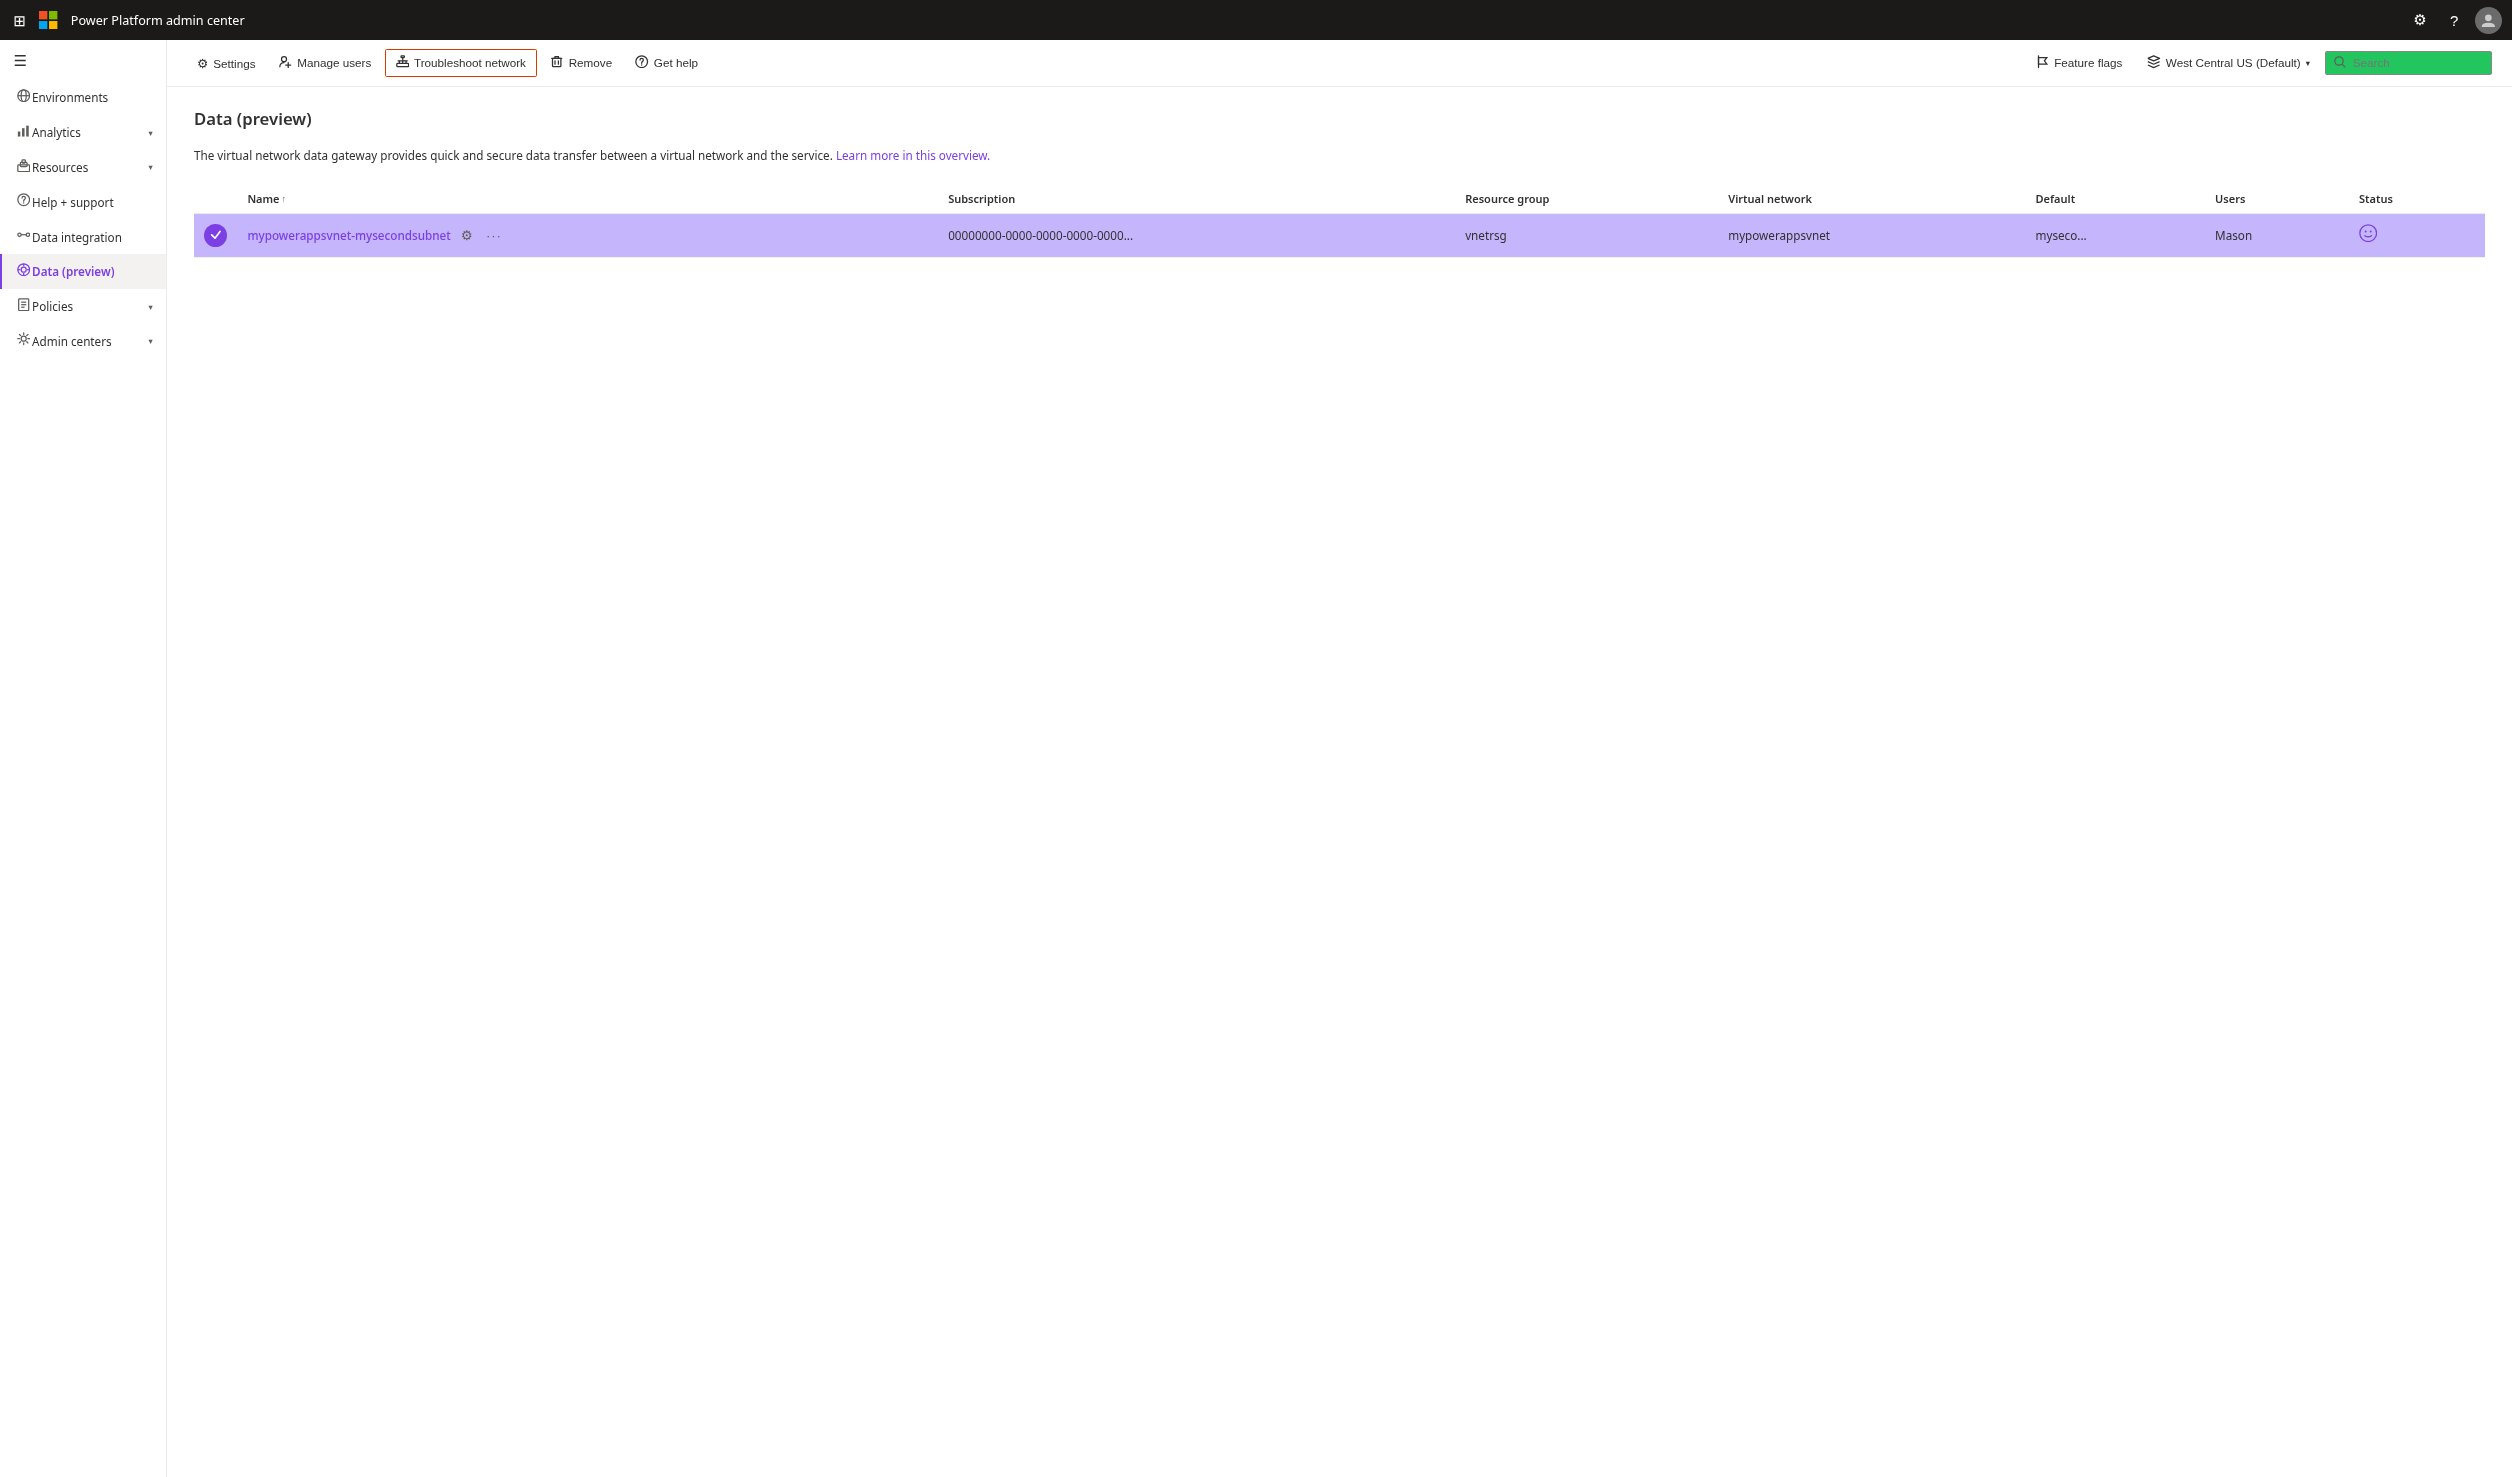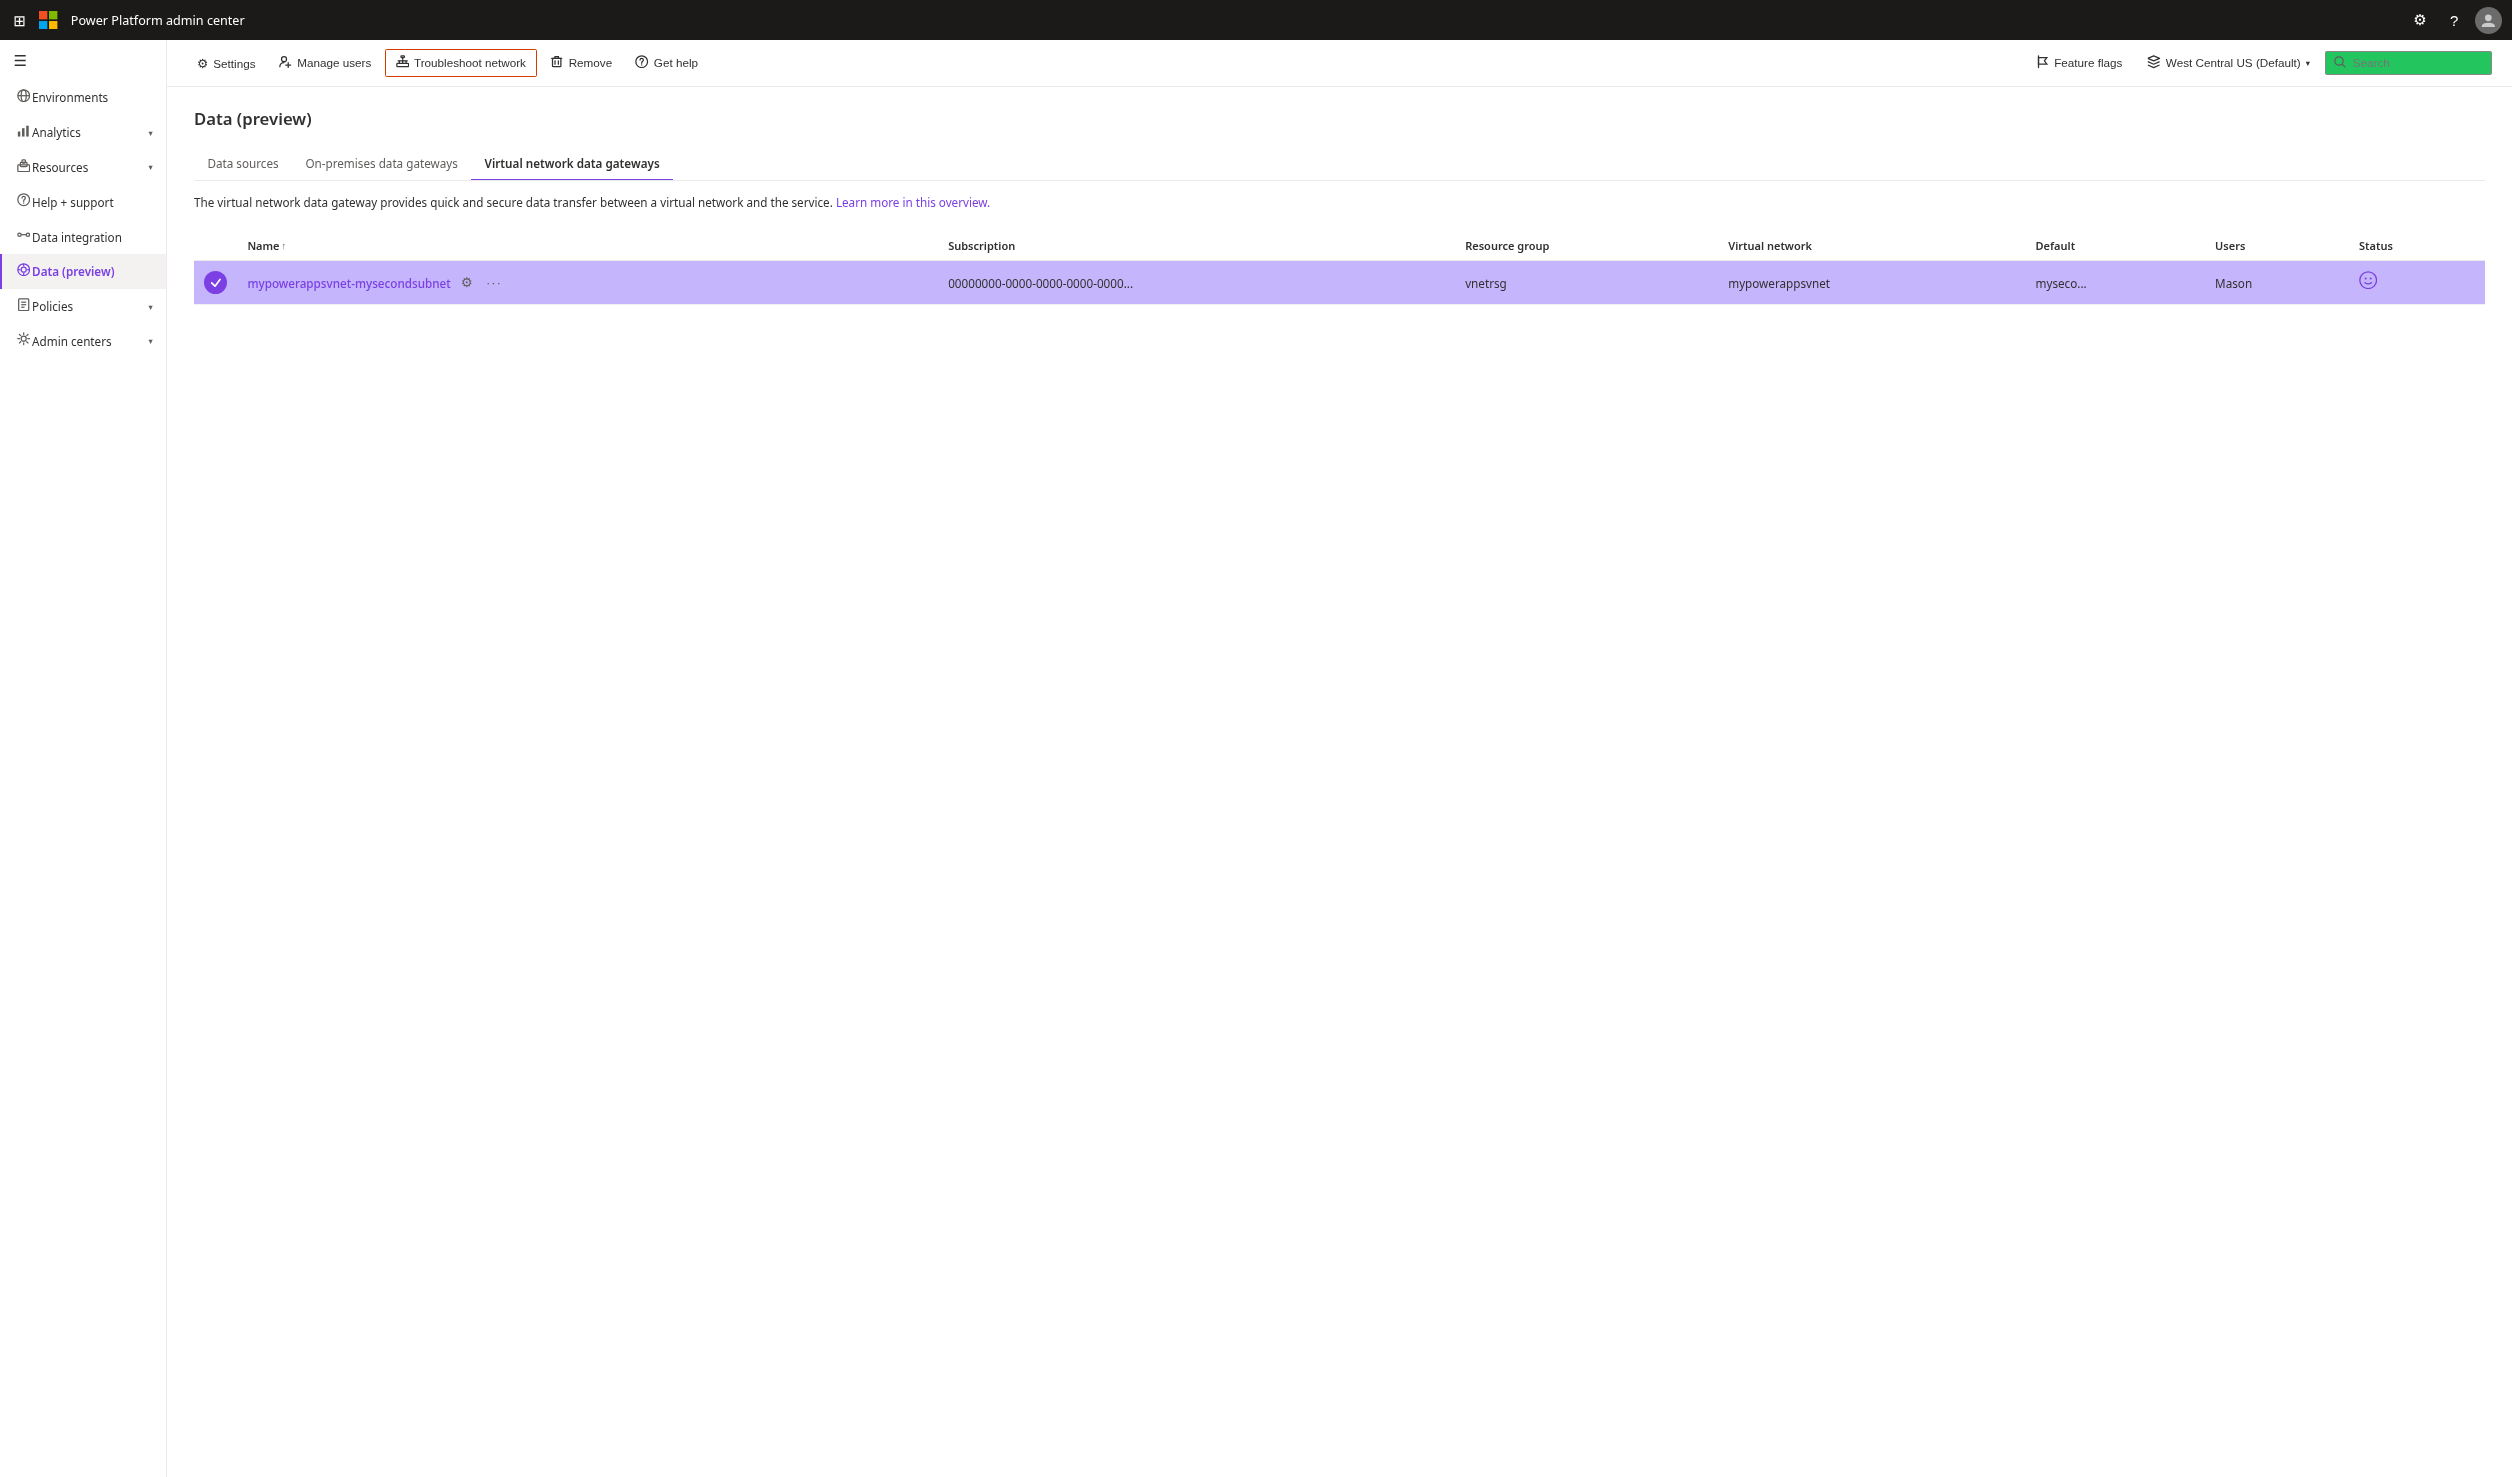--- a/index.html
+++ b/index.html
@@ -516,31 +516,20 @@
             </svg>
           </span>
           <input type="text" placeholder="Search" style="">
         </div>
       </div>
     </div>
 
     <div class="page-content">
       <h1 class="page-title">Data (preview)</h1>
 
-      <div class="tabs">
-        <div class="tab">
-          <span>Data sources</span>
-        </div>
-        <div class="tab">
-          <span>On-premises data gateways</span>
-        </div>
-        <div class="tab active">
-          <span>Virtual network data gateways</span>
-        </div>
-      </div>
 
       <p class="description">
         <span>The virtual network data gateway provides quick and secure data transfer between a virtual network and the service.</span>
         <a href="#">Learn more in this overview.</a>
       </p>
 
       <table class="data-table">
         <thead>
           <tr>
             <th style="width:33px;"></th>

